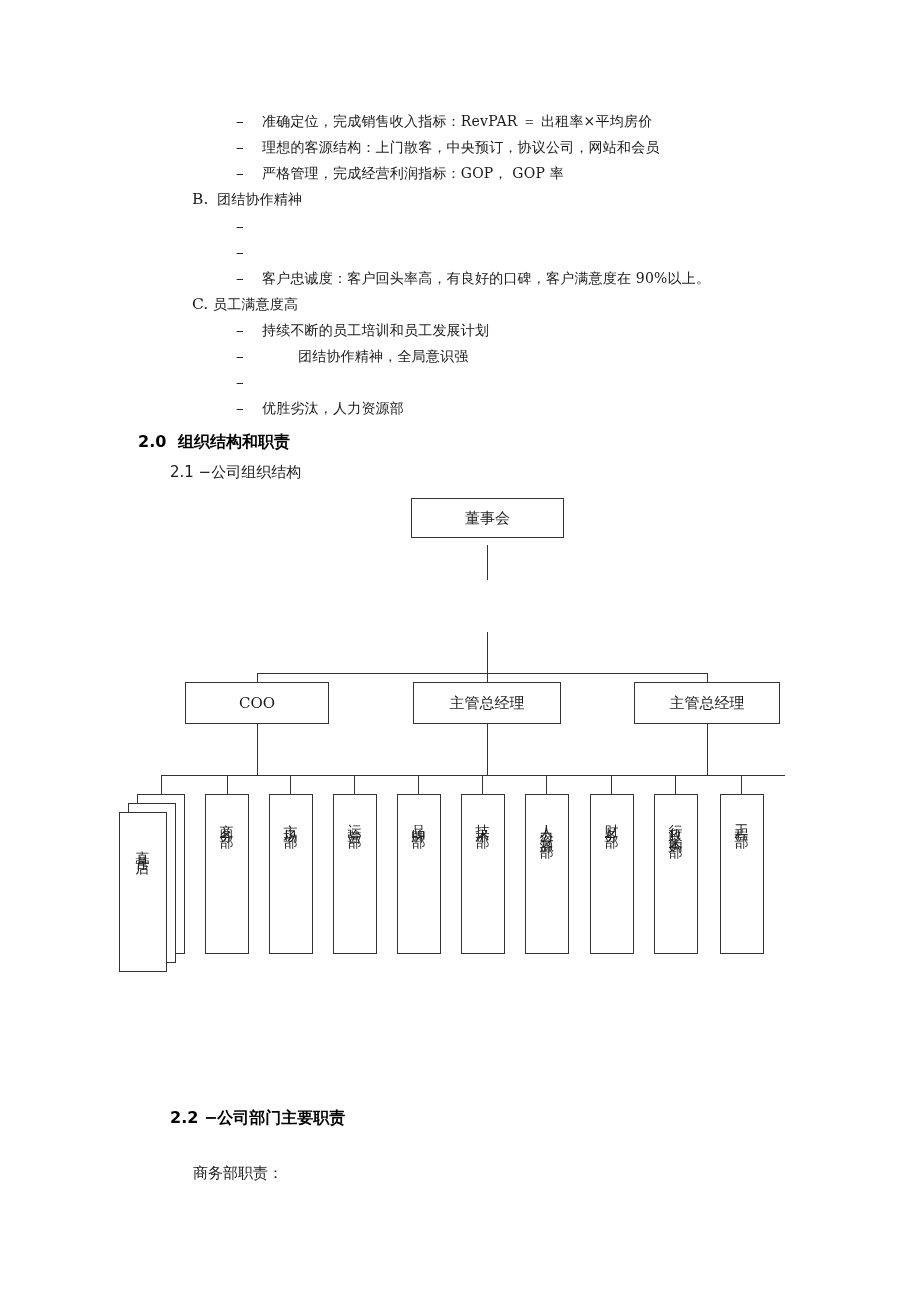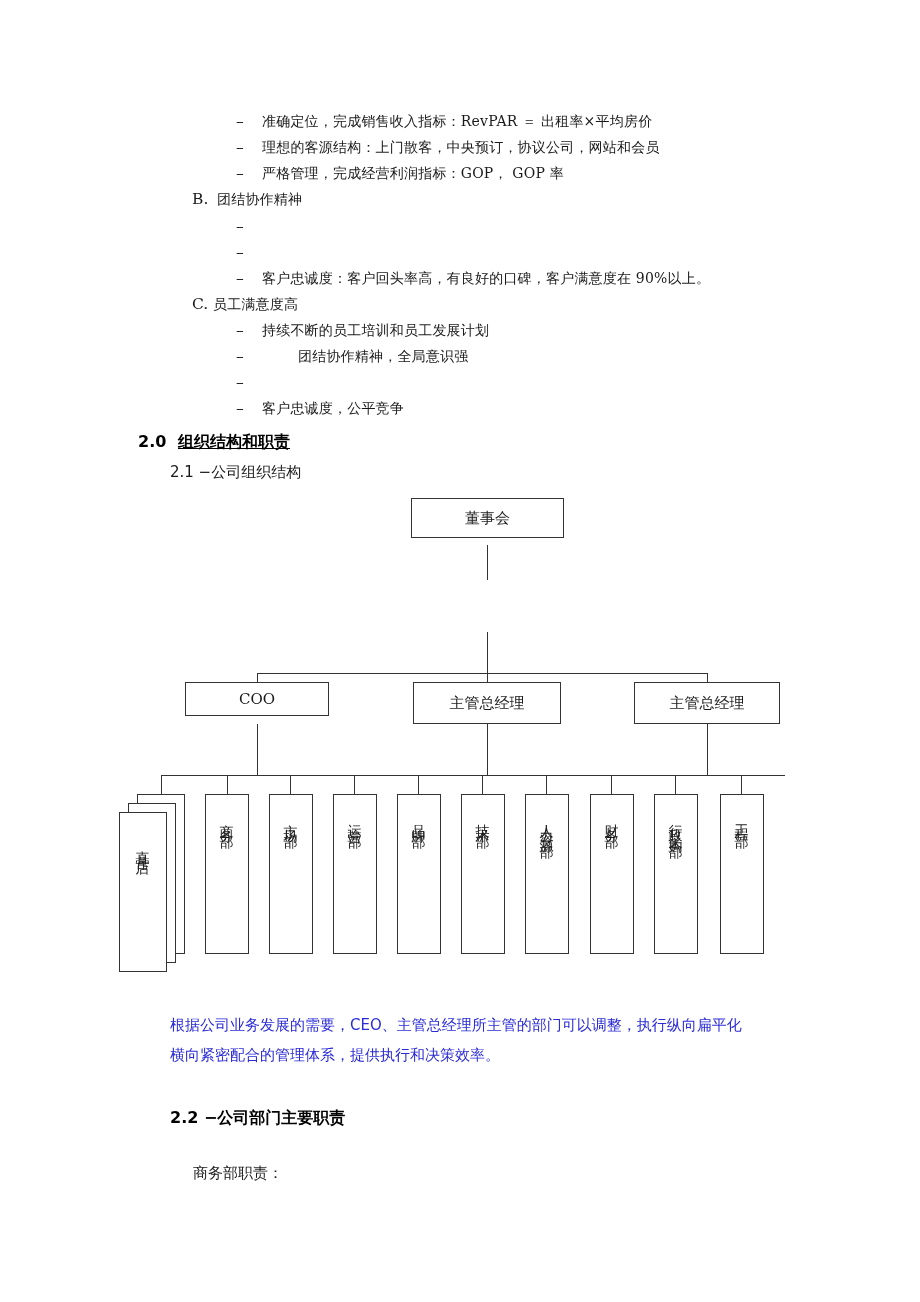--- a/index.html
+++ b/index.html
@@ -149,43 +149,43 @@
 
   <div class="dash" style="left:236px; top:321px;">–</div>
   <div class="abs serif-line" style="left:262px; top:321px;">持续不断的员工培训和员工发展计划</div>
 
   <div class="dash" style="left:236px; top:347px;">–</div>
   <div class="abs serif-line" style="left:262px; top:347px;margin-left:36px;">团结协作精神，全局意识强</div>
 
   <div class="dash" style="left:236px; top:373px;">–</div>
 
   <div class="dash" style="left:236px; top:399px;">–</div>
-  <div class="abs serif-line" style="left:262px; top:399px;">客户忠诚度，公平竞争</div>
+  <div class="abs serif-line" style="left:262px; top:399px;">优胜劣汰，人力资源部</div>
 
   <div class="abs heading-sans" style="left:138px; top:432px; font-size:16px;">2.0</div>
-  <div class="abs heading-sans" style="left:178px; top:432px; font-size:16px;text-decoration:underline;">组织结构和职责</div>
+  <div class="abs heading-sans" style="left:178px; top:432px; font-size:16px;">组织结构和职责</div>
 
   <div class="abs sub-sans" style="left:170px; top:463px; font-size:15px;">2.1 −公司组织结构</div>
 
   <div id="org-chart">
 
     <div class="node" style="left:411px; top:498px; width:153px; height:40px;">
       <span class="node-label">董事会</span>
     </div>
 
     <div class="line-v" style="left:487px; top:545px; height:35px;"></div>
 
 
     <div class="line-v" style="left:487px; top:632px; height:42px;"></div>
     <div class="line-h" style="left:257px; top:673px; width:450px;"></div>
     <div class="line-v" style="left:257px; top:673px; height:9px;"></div>
     <div class="line-v" style="left:487px; top:673px; height:9px;"></div>
     <div class="line-v" style="left:707px; top:673px; height:9px;"></div>
 
-    <div class="node" style="left:185px; top:682px; width:144px; height:34px;">
+    <div class="node" style="left:185px; top:682px; width:144px; height:42px;">
       <span class="node-label">COO</span>
     </div>
     <div class="node" style="left:413px; top:682px; width:148px; height:42px;">
       <span class="node-label">主管总经理</span>
     </div>
     <div class="node" style="left:634px; top:682px; width:146px; height:42px;">
       <span class="node-label">主管总经理</span>
     </div>
 
     <div class="line-v" style="left:257px; top:724px; height:51px;"></div>
@@ -233,22 +233,18 @@
       <span class="vlabel">财务部</span>
     </div>
     <div class="dept" style="left:654px; top:794px; width:44px; height:160px;">
       <span class="vlabel">行政采购部</span>
     </div>
     <div class="dept" style="left:720px; top:794px; width:44px; height:160px;">
       <span class="vlabel">工程部</span>
     </div>
   </div>
 
-  <div class="blue-para" style="left:170px; top:1010px;">
-    <span>根据公司业务发展的需要，CEO、主管总经理所主管的部门可以调整，执行纵向扁平化</span>
-    <span class="l2">横向紧密配合的管理体系，提供执行和决策效率。</span>
-  </div>
 
   <div class="abs heading-sans" style="left:170px; top:1108px; font-size:16px;">2.2 −公司部门主要职责</div>
 
   <div class="abs sub-sans" style="left:193px; top:1164px; font-size:15px;">商务部职责：</div>
 
 </div>
 
 </body></html>

